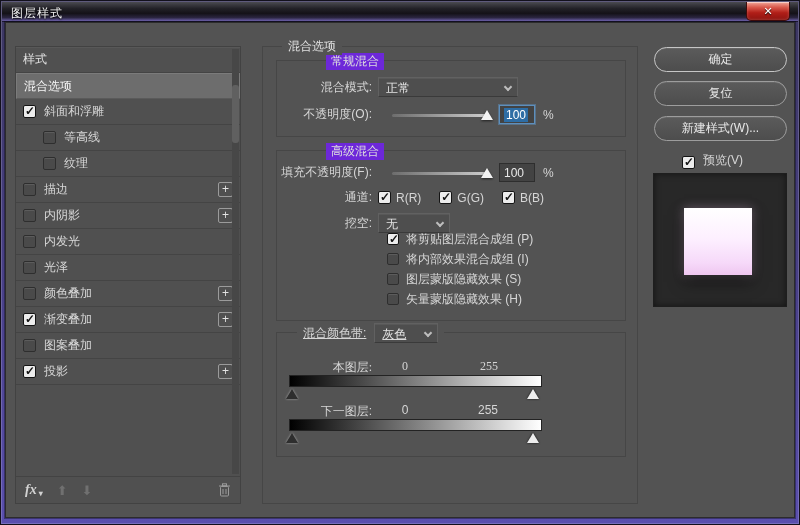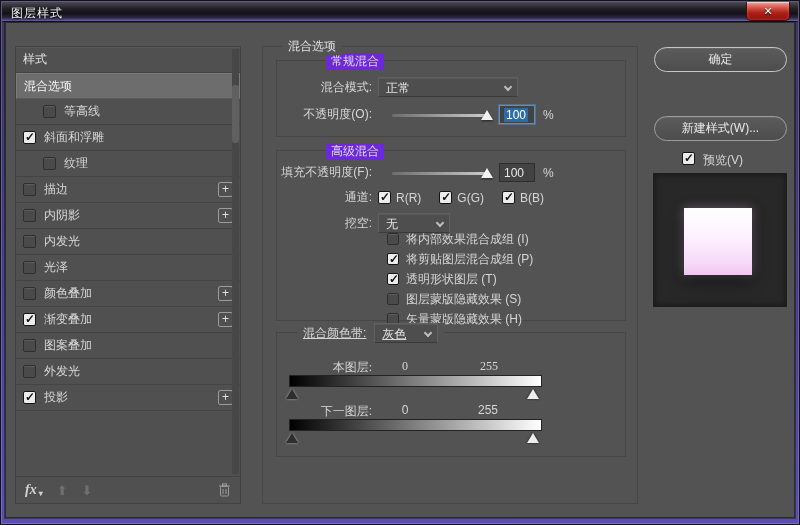--- a/index.html
+++ b/index.html
@@ -104,21 +104,21 @@
   .minmax .mlabel { width:95px; text-align:right; }
   .minmax .vmin { width:30px; text-align:center; margin-left:18px; }
   .minmax .vmax { width:40px; text-align:right; margin-left:38px; }
 
   
   .btn { position:absolute; left:648px; width:133px; height:25px; border-radius:13px;
     background:linear-gradient(180deg,#5b5b5b,#4d4d4d); border:1px solid #9d9d9d;
     color:#e8e8e8; text-align:center; line-height:23px; cursor:pointer;
     box-shadow:inset 0 1px 0 rgba(255,255,255,.08); }
   .btn.primary { border-color:#c6c6c6; }
-  .preview-row { position:absolute; left:676px; top:129px; display:flex; align-items:flex-start; cursor:pointer; }
+  .preview-row { position:absolute; left:676px; top:129px; display:flex; align-items:flex-end; cursor:pointer; }
   .preview-row .cb { width:13px; height:13px; }
   .swatch { position:absolute; left:647px; top:150px; width:134px; height:134px;
     background:#282828; border:1px solid #1e1e1e; box-shadow:inset 0 0 6px rgba(0,0,0,.5); }
   .pink-square { position:absolute; left:30px; top:34px; width:68px; height:67px;
     background:linear-gradient(180deg,#ffffff 0%,#fdf0ff 45%,#f6d9f9 82%,#efc6f0 100%);
     box-shadow:0 7px 14px rgba(0,0,0,.5), 0 0 10px rgba(248,210,250,.35); }
 </style>
 </head>
 <body>
 
@@ -133,30 +133,30 @@
 
   <div class="dialog">
 
     <div class="sidebar">
       <div class="side-row header">
         <span class="lbl">样式</span>
       </div>
       <div class="side-row selected">
         <span class="lbl">混合选项</span>
       </div>
-      <div class="side-row indent">
-        <span class="cb"></span>
-        <span class="lbl">等高线</span>
-      </div>
       <div class="side-row">
         <span class="cb checked"></span>
         <span class="lbl">斜面和浮雕</span>
       </div>
       <div class="side-row indent">
         <span class="cb"></span>
+        <span class="lbl">等高线</span>
+      </div>
+      <div class="side-row indent">
+        <span class="cb"></span>
         <span class="lbl">纹理</span>
       </div>
       <div class="side-row">
         <span class="cb"></span>
         <span class="lbl">描边</span>
         <span class="plus-btn">+</span>
       </div>
       <div class="side-row">
         <span class="cb"></span>
         <span class="lbl">内阴影</span>
@@ -176,24 +176,20 @@
         <span class="plus-btn">+</span>
       </div>
       <div class="side-row">
         <span class="cb checked"></span>
         <span class="lbl">渐变叠加</span>
         <span class="plus-btn">+</span>
       </div>
       <div class="side-row">
         <span class="cb"></span>
         <span class="lbl">图案叠加</span>
-      </div>
-      <div class="side-row">
-        <span class="cb"></span>
-        <span class="lbl">外发光</span>
       </div>
       <div class="side-row">
         <span class="cb checked"></span>
         <span class="lbl">投影</span>
         <span class="plus-btn">+</span>
       </div>
 
       <div class="scroll-track"></div>
       <div class="scroll-thumb"></div>
 
@@ -264,30 +260,26 @@
       </div>
       <div class="frow" style="left:0; top:62px; width:100%;">
         <span class="flabel">挖空:</span>
         <span class="dropdown" style="width:72px;">
           <span>无</span>
           <span class="chev"></span>
         </span>
       </div>
       <div class="opt-list">
         <span class="opt-row">
+          <span class="cb checked"></span>
+          <span>将剪贴图层混合成组 (P)</span>
+        </span>
+        <span class="opt-row">
           <span class="cb"></span>
           <span>将内部效果混合成组 (I)</span>
-        </span>
-        <span class="opt-row">
-          <span class="cb checked"></span>
-          <span>将剪贴图层混合成组 (P)</span>
-        </span>
-        <span class="opt-row">
-          <span class="cb checked"></span>
-          <span>透明形状图层 (T)</span>
         </span>
         <span class="opt-row">
           <span class="cb"></span>
           <span>图层蒙版隐藏效果 (S)</span>
         </span>
         <span class="opt-row">
           <span class="cb"></span>
           <span>矢量蒙版隐藏效果 (H)</span>
         </span>
       </div>
@@ -317,20 +309,21 @@
         <span class="vmin">0</span>
         <span class="vmax">255</span>
       </div>
       <div class="gradbar" style="position:absolute; left:0; top:86px;">
         <span class="marker dark" style="left:-4px;"></span>
         <span class="marker" style="right:2px;"></span>
       </div>
     </div>
 
     <div class="btn primary" style="top:24px;">确定</div>
+    <div class="btn" style="top:58px;">复位</div>
     <div class="btn" style="top:93px;">新建样式(W)...</div>
 
     <div class="preview-row">
       <span class="cb checked"></span>
       <span>预览(V)</span>
     </div>
 
     <div class="swatch">
       <div class="pink-square"></div>
     </div>

